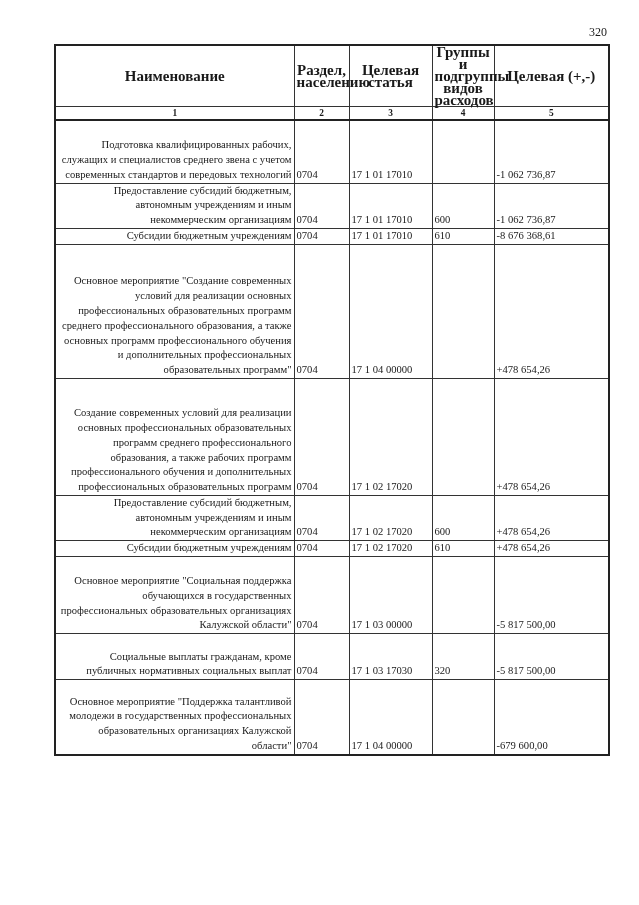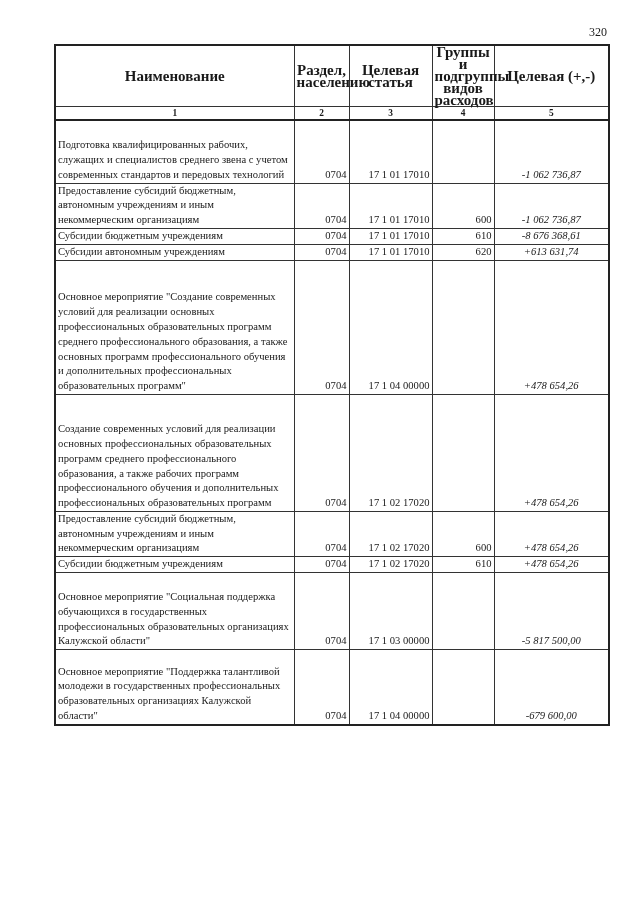--- a/index.html
+++ b/index.html
@@ -25,23 +25,23 @@
     vertical-align:bottom;
   }
   table.budget thead th {
     font-weight:bold; font-size:15px; line-height:12px; text-align:center; vertical-align:middle;
     height:50px;
   }
   table.budget tr.colnums th {
     font-weight:bold; font-size:9.4px; height:12px; line-height:12px;
     border-bottom:2px solid #222;
   }
-  td.name { text-align:left; }
-  td.center { text-align:right;margin-left:28px; }
-  td.amount { text-align:center; padding-right:2px;font-style:italic; }
+  td.name { text-align:right; }
+  td.center { text-align:left;margin-left:28px; }
+  td.amount { text-align:left; padding-right:2px; }
 </style>
 </head>
 <body>
 
 <div class="page-number">320</div>
 
 <table class="budget">
   <colgroup>
       <col class="c1">
       <col class="c2">
@@ -80,27 +80,20 @@
       <td class="center">600</td>
       <td class="amount">-1 062 736,87</td>
     </tr>
     <tr style="height:16px">
       <td class="name">Субсидии бюджетным учреждениям</td>
       <td class="center">0704</td>
       <td class="center">17 1 01 17010</td>
       <td class="center">610</td>
       <td class="amount">-8 676 368,61</td>
     </tr>
-    <tr style="height:16px">
-      <td class="name">Субсидии автономным учреждениям</td>
-      <td class="center">0704</td>
-      <td class="center">17 1 01 17010</td>
-      <td class="center">620</td>
-      <td class="amount">+613 631,74</td>
-    </tr>
     <tr style="height:134px">
       <td class="name">Основное мероприятие "Создание современных условий для реализации основных профессиональных образовательных программ среднего профессионального образования, а также основных программ профессионального обучения и дополнительных профессиональных образовательных программ"</td>
       <td class="center">0704</td>
       <td class="center">17 1 04 00000</td>
       <td class="center"></td>
       <td class="amount">+478 654,26</td>
     </tr>
     <tr style="height:117px">
       <td class="name">Создание современных условий для реализации основных профессиональных образовательных программ среднего профессионального образования, а также рабочих программ профессионального обучения и дополнительных профессиональных образовательных программ</td>
       <td class="center">0704</td>
@@ -122,20 +115,27 @@
       <td class="center">610</td>
       <td class="amount">+478 654,26</td>
     </tr>
     <tr style="height:77px">
       <td class="name">Основное мероприятие "Социальная поддержка обучающихся в государственных профессиональных образовательных организациях Калужской области"</td>
       <td class="center">0704</td>
       <td class="center">17 1 03 00000</td>
       <td class="center"></td>
       <td class="amount">-5 817 500,00</td>
     </tr>
+    <tr style="height:46px">
+      <td class="name">Социальные выплаты гражданам, кроме публичных нормативных социальных выплат</td>
+      <td class="center">0704</td>
+      <td class="center">17 1 03 17030</td>
+      <td class="center">320</td>
+      <td class="amount">-5 817 500,00</td>
+    </tr>
     <tr style="height:75px">
       <td class="name">Основное мероприятие "Поддержка талантливой молодежи в государственных профессиональных образовательных организациях Калужской области"</td>
       <td class="center">0704</td>
       <td class="center">17 1 04 00000</td>
       <td class="center"></td>
       <td class="amount">-679 600,00</td>
     </tr>
   </tbody>
 </table>
 

